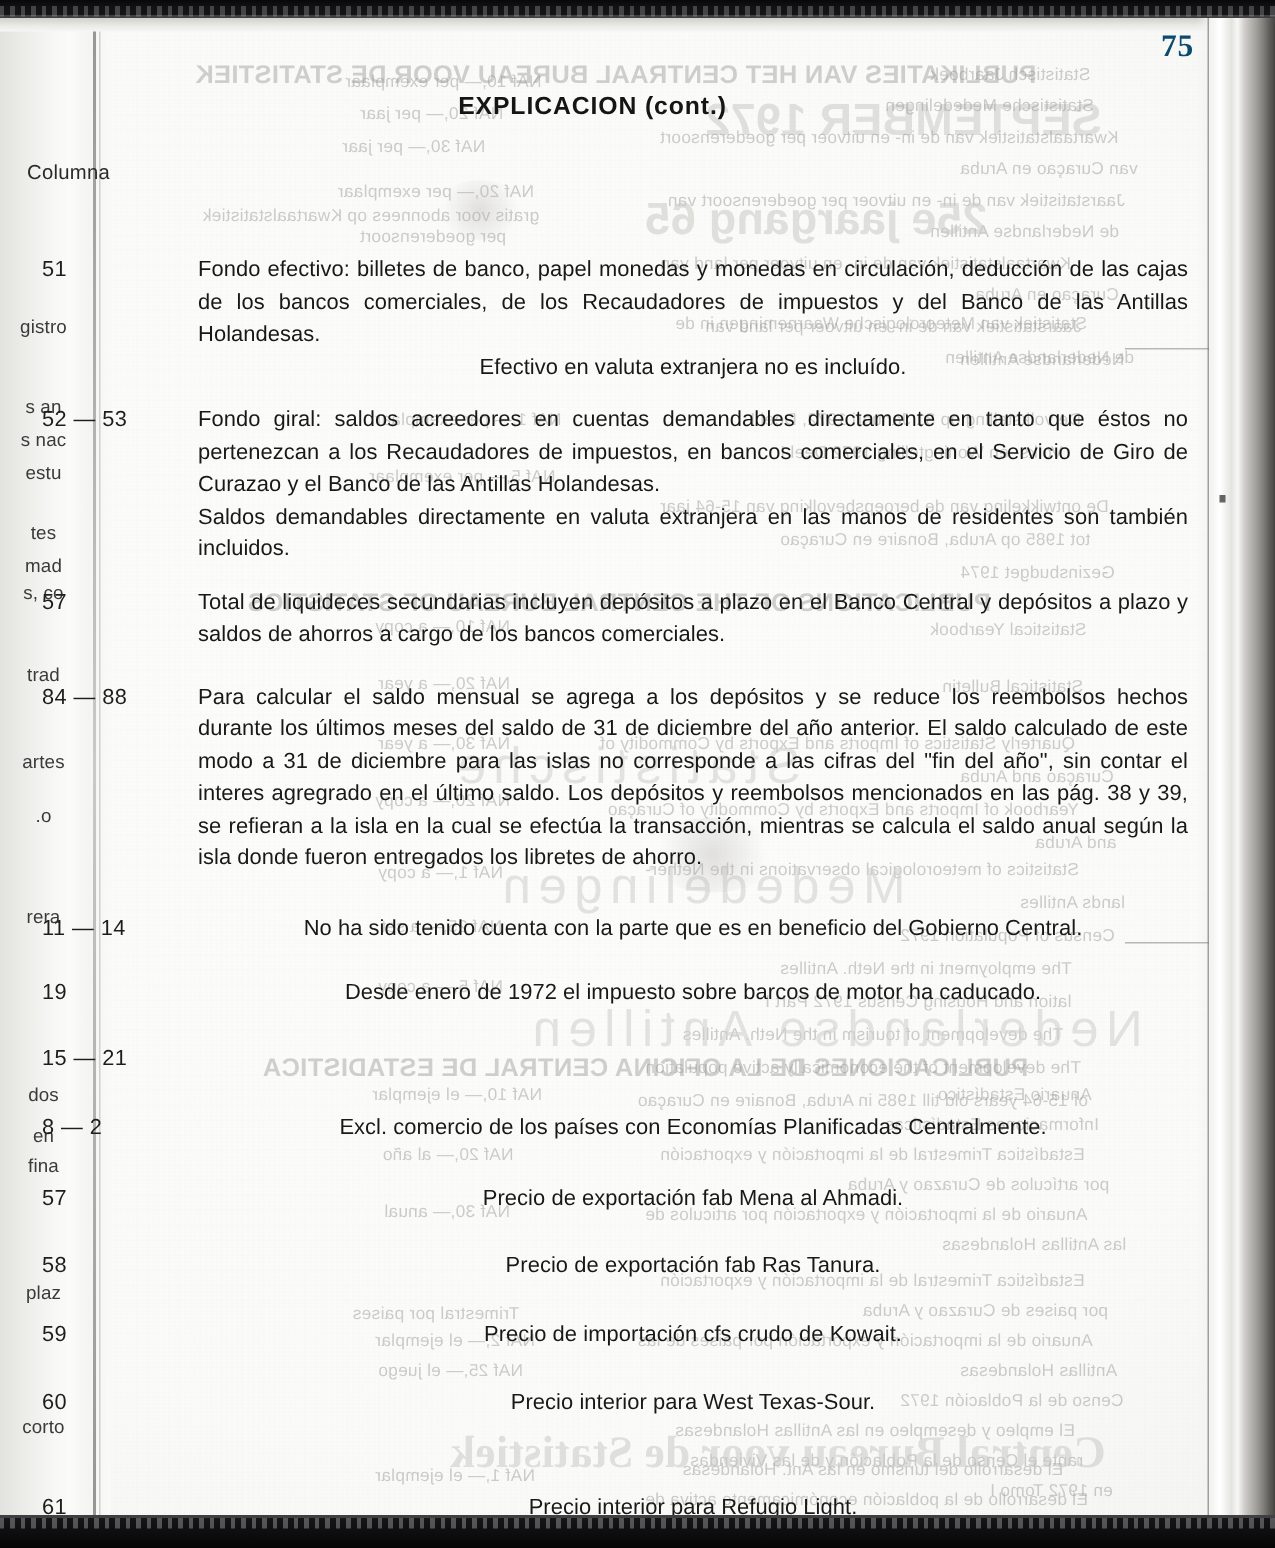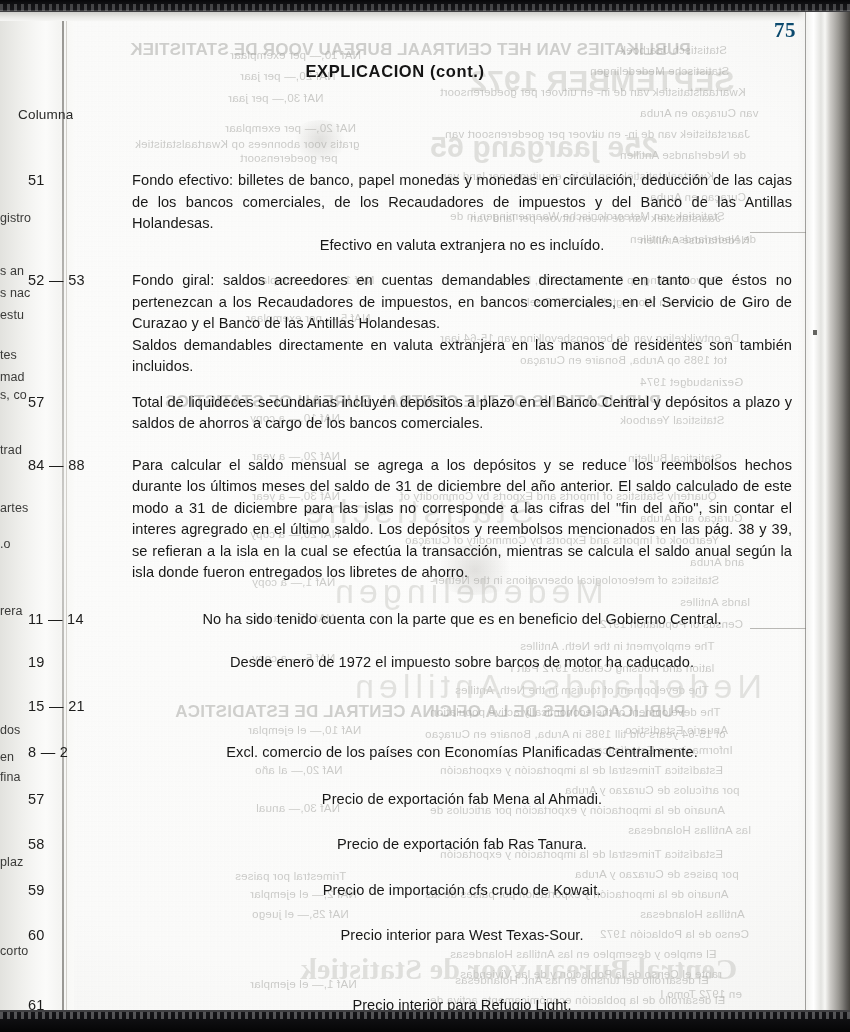--- a/index.html
+++ b/index.html
@@ -131,21 +131,21 @@
   .frag {
     position: absolute;
     left: 0;
     z-index: 11;
     font-family: "Liberation Sans", sans-serif;
     font-size: 12.5px;
     color: #3a3a38;
     white-space: nowrap;
     overflow: hidden;
     direction: rtl;
-    text-align: left;
+    text-align: center;
     width: 58px;
     letter-spacing: .1px;
   }
 
   
   .bleed {
     position: absolute;
     left: 0; top: 12px; right: 0; bottom: 22px;
     z-index: 5;
     pointer-events: none;

